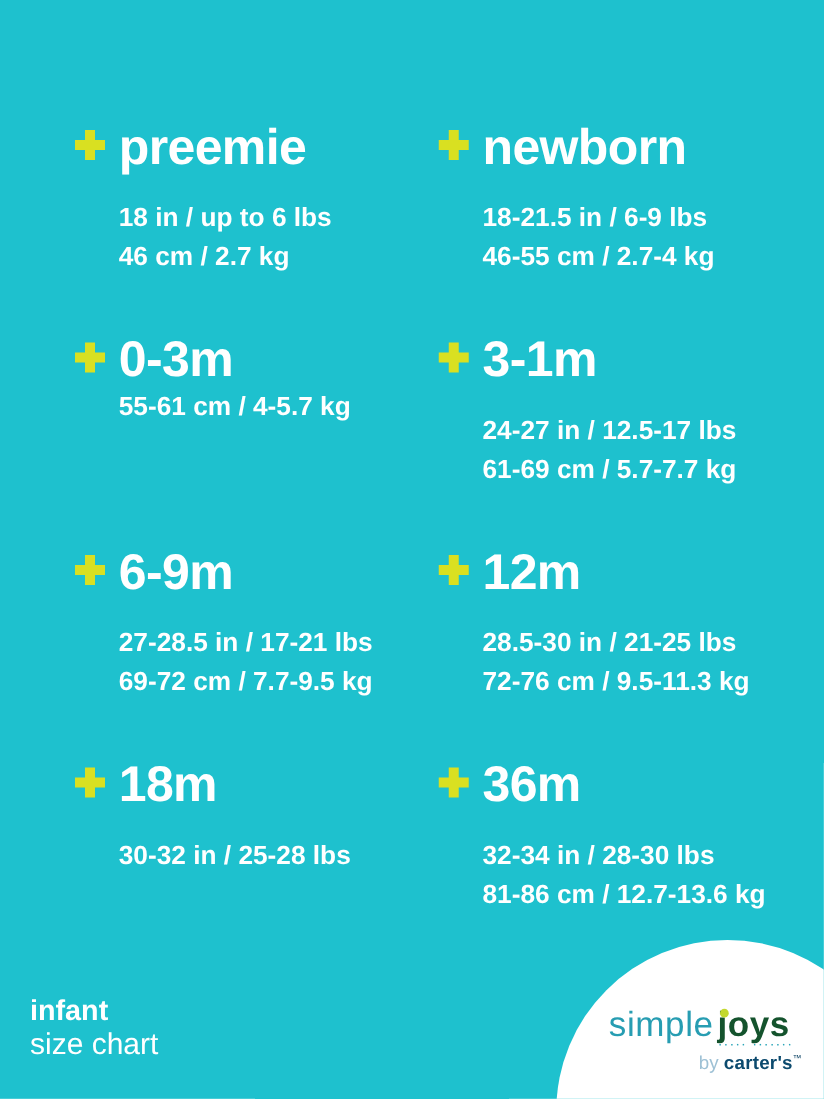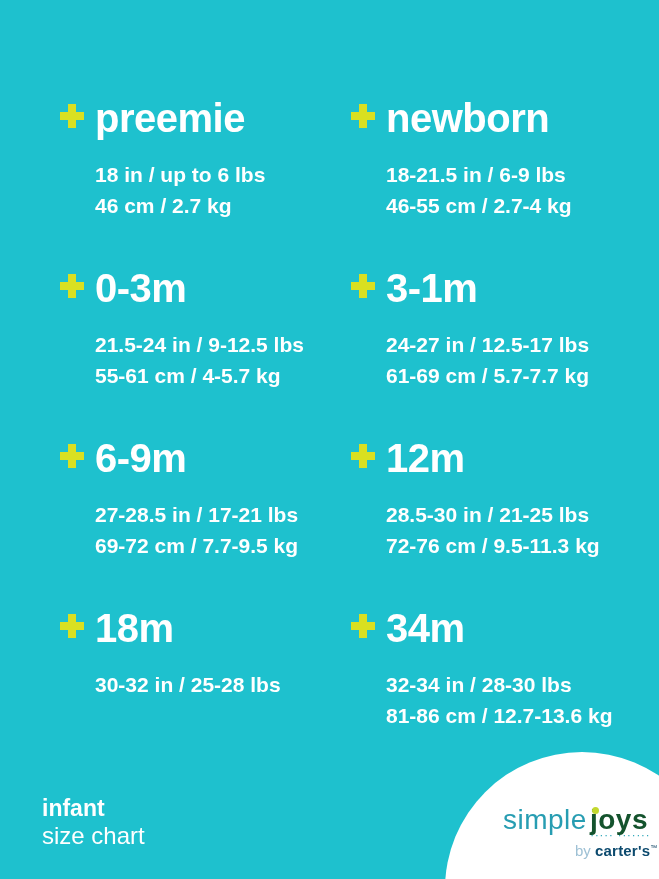--- a/index.html
+++ b/index.html
@@ -62,21 +62,21 @@
   .size-imperial, .size-metric {
     font-size: 21px;
     font-weight: bold;
     line-height: 31px;
   }
   .size-imperial { margin-top: 19px; }
 
   
   .footer {
     position: absolute;
-    left: 42px;
+    left: 24px;
     top: 794px;
   }
   .footer-category {
     font-size: 23px;
     font-weight: bold;
     line-height: 28px;
   }
   .footer-title {
     font-size: 24px;
     font-weight: normal;
@@ -89,21 +89,21 @@
     position: absolute;
     left: 445px;
     top: 752px;
     width: 274px;
     height: 274px;
     border-radius: 50%;
     background: #FFFFFF;
   }
   .logo {
     position: absolute;
-    left: 503px;
+    left: 487px;
     top: 804px;
     line-height: normal;
   }
   .logo-line1 {
     display: flex;
     align-items: baseline;
     font-size: 28px;
     letter-spacing: 0.5px;
   }
   .logo-simple { color: #279DB2; }
@@ -173,21 +173,20 @@
         <div class="size-label">newborn</div>
         <div class="size-imperial">18-21.5 in / 6-9 lbs</div>
         <div class="size-metric">46-55 cm / 2.7-4 kg</div>
       </div>
     </div>
 
     <div class="cell">
       <span class="plus"></span>
       <div>
         <div class="size-label">0-3m</div>
-        <div class="size-imperial">21.5-24 in / 9-12.5 lbs</div>
         <div class="size-metric">55-61 cm / 4-5.7 kg</div>
       </div>
     </div>
 
     <div class="cell">
       <span class="plus"></span>
       <div>
         <div class="size-label">3-1m</div>
         <div class="size-imperial">24-27 in / 12.5-17 lbs</div>
         <div class="size-metric">61-69 cm / 5.7-7.7 kg</div>
@@ -216,21 +215,21 @@
       <span class="plus"></span>
       <div>
         <div class="size-label">18m</div>
         <div class="size-imperial">30-32 in / 25-28 lbs</div>
       </div>
     </div>
 
     <div class="cell">
       <span class="plus"></span>
       <div>
-        <div class="size-label">34m</div>
+        <div class="size-label">36m</div>
         <div class="size-imperial">32-34 in / 28-30 lbs</div>
         <div class="size-metric">81-86 cm / 12.7-13.6 kg</div>
       </div>
     </div>
 
   </div>
 
   <div class="footer">
     <div class="footer-category">infant</div>
     <div class="footer-title">size chart</div>

